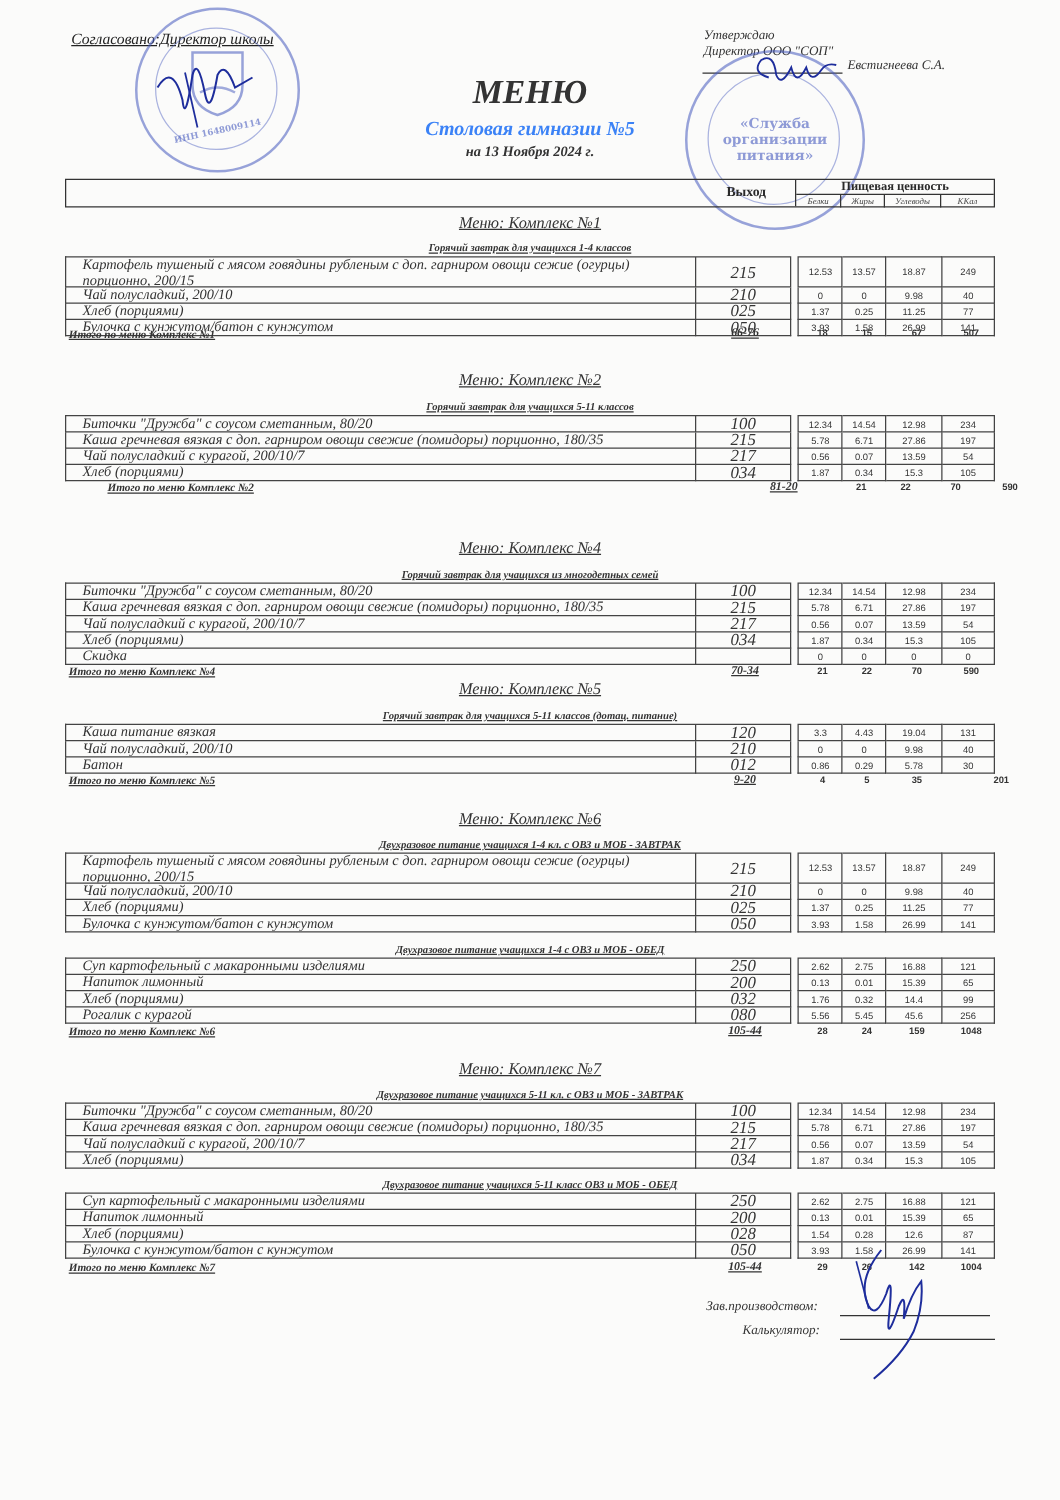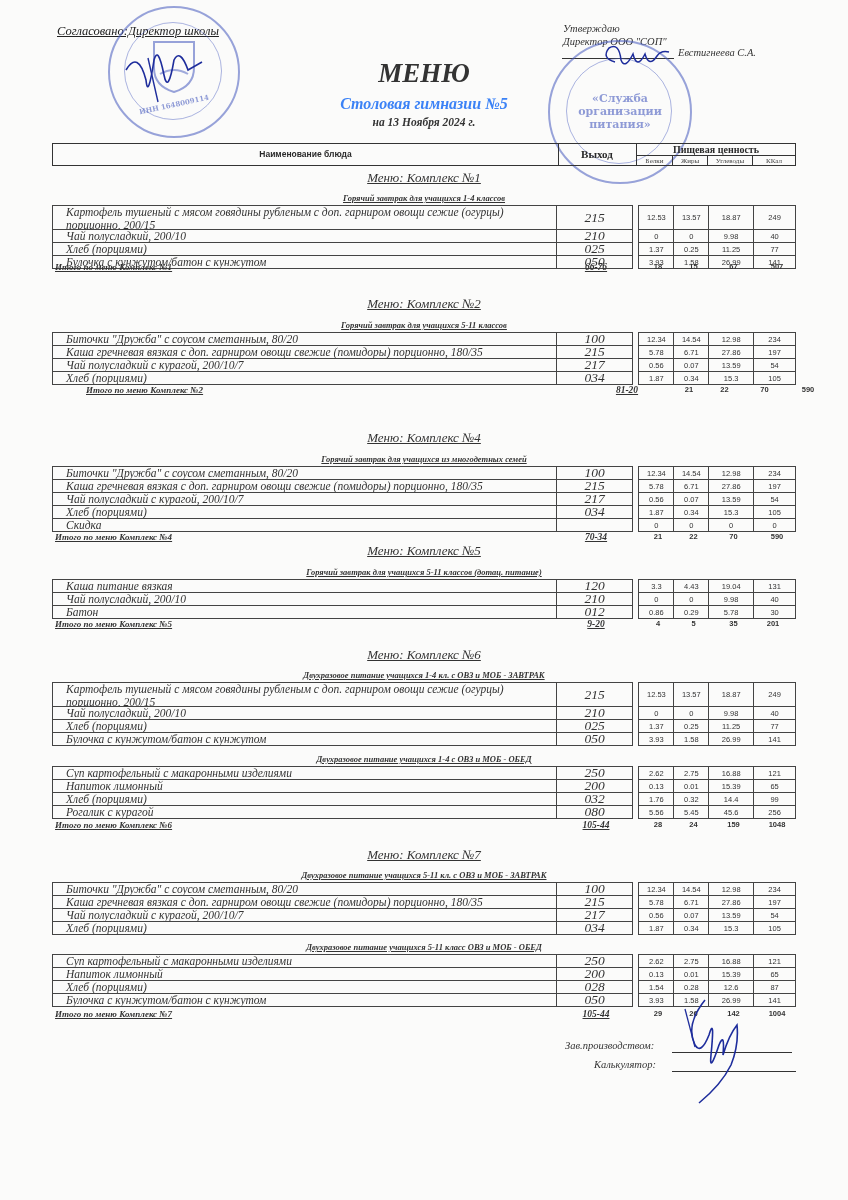--- a/index.html
+++ b/index.html
@@ -25,21 +25,21 @@
   .stamp-inner { border-radius: 50%; border: 1.5px solid rgba(70,90,190,0.45); position: absolute; }
   .stamp-text { position: absolute; color: rgba(70,90,190,0.6); font-family: "DejaVu Serif", serif; font-weight: bold; text-align: center; }
 
   
   .thead { left: 52px; top: 143px; width: 744px; height: 23px; border: 1px solid #333; box-sizing: border-box; background: transparent; }
   .th-name { position: absolute; left: 0; top: 0; width: 505px; height: 21px; border-right: 1px solid #333; font-family: "Liberation Sans", sans-serif; font-weight: bold; font-size: 8.5px; text-align: center; line-height: 21px; }
   .th-out { position: absolute; left: 505px; top: 0; width: 78px; height: 21px; border-right: 1px solid #333; font-weight: bold; font-size: 11px; text-align: center; line-height: 21px; }
   .th-nut { position: absolute; left: 584px; top: 0; width: 158px; height: 21px; }
   .th-nut-title { height: 11px; font-weight: bold; font-size: 10px; text-align: center; line-height: 11px; border-bottom: 1px solid #333; }
   .th-nut-cols { display: flex; height: 10px; }
-  .th-nut-cols div { font-size: 7px; font-family: "Liberation Serif", serif; text-align: center; line-height: 10px; border-right: 1px solid #333; box-sizing: border-box; color: #444; }
+  .th-nut-cols div { font-size: 7px; font-family: "Liberation Serif", serif; text-align: center; line-height: 10px; border-right: 1px solid #333; box-sizing: border-box; color: #444; font-style: italic; }
   .th-nut-cols div:last-child { border-right: none; }
 
   
   .sec-title { position: absolute; left: 0; width: 848px; text-align: center; font-size: 13px; font-style: italic; text-decoration: underline; color: #333; }
   .sub-title { position: absolute; left: 0; width: 848px; text-align: center; font-size: 8.5px; font-style: italic; font-weight: bold; text-decoration: underline; color: #333; }
 
   .tbl { position: absolute; left: 52px; width: 744px; }
   .row { display: flex; position: relative; }
   .c-name { width: 505px; border: 1px solid #444; border-right: none; border-top: none; box-sizing: border-box; font-style: italic; font-size: 11.5px; line-height: 12.5px; padding: 0 13px; color: #333; overflow: hidden; white-space: nowrap; }
   .c-name.wrap { white-space: normal; }
@@ -96,21 +96,20 @@
 </div>
 <svg class="sig" style="left:595px; top:40px;" width="80" height="40" viewBox="0 0 80 40">
   <path d="M20 22 Q6 18 14 8 Q24 2 26 20 Q30 30 38 14 Q42 30 50 14 Q54 28 62 16 Q66 10 74 12" fill="none" stroke="#1e2d9c" stroke-width="1.5"></path>
 </svg>
 
 <div class="abs title">МЕНЮ</div>
 <div class="abs subtitle">Столовая гимназии №5</div>
 <div class="abs date">на 13 Ноября 2024 г.</div>
 
 <div class="abs thead">
-  <div class="th-name">Наименование блюда</div>
   <div class="th-out">Выход</div>
   <div class="th-nut">
     <div class="th-nut-title">Пищевая ценность</div>
     <div class="th-nut-cols">
       <div style="width:36px">Белки</div>
       <div style="width:35px">Жиры</div>
       <div style="width:45px">Углеводы</div>
       <div style="width:42px">ККал</div>
     </div>
   </div>
@@ -300,21 +299,21 @@
         <div class="c-n w-c">5.78</div>
         <div class="c-n w-k">30</div>
       </div>
     </div>
     <div class="total" style="top: 619px;">
       <div class="t-label">Итого по меню Комплекс №5</div>
       <div class="t-out">9-20</div>
       <div class="t-n" style="left: 588px; width: 36px;">4</div>
       <div class="t-n" style="left: 624px; width: 35px;">5</div>
       <div class="t-n" style="left: 659px; width: 45px;">35</div>
-      <div class="t-n" style="left: 700px; width: 42px;">201</div>
+      <div class="t-n" style="left: 728px; width: 42px;">201</div>
     </div>
     <div class="sec-title" style="top: 647px;">Меню: Комплекс №6</div>
     <div class="sub-title" style="top: 670px;">Двухразовое питание учащихся 1-4 кл. с ОВЗ и МОБ - ЗАВТРАК</div>
     <div class="tbl" style="top: 682px;">
       <div class="row first-row" style="height: 25px;">
         <div class="c-name wrap">Картофель тушеный с мясом говядины рубленым с доп. гарниром овощи сежие (огурцы) порционно, 200/15</div>
         <div class="c-out">215</div>
         <div class="c-gap"></div>
         <div class="c-n w-b first">12.53</div>
         <div class="c-n w-f">13.57</div>

